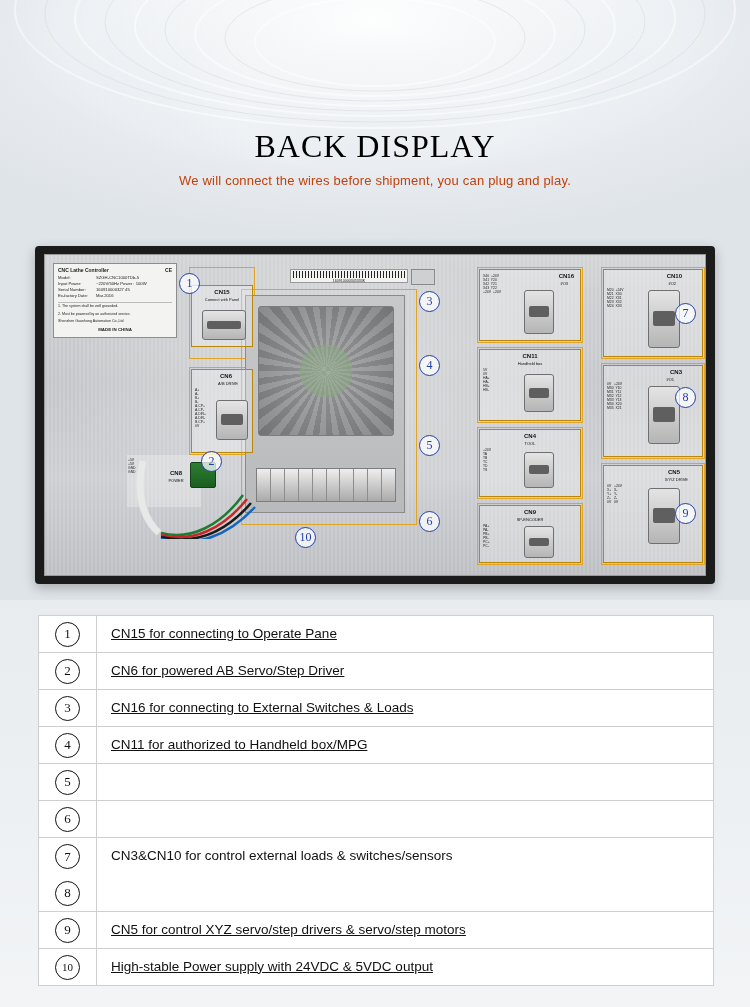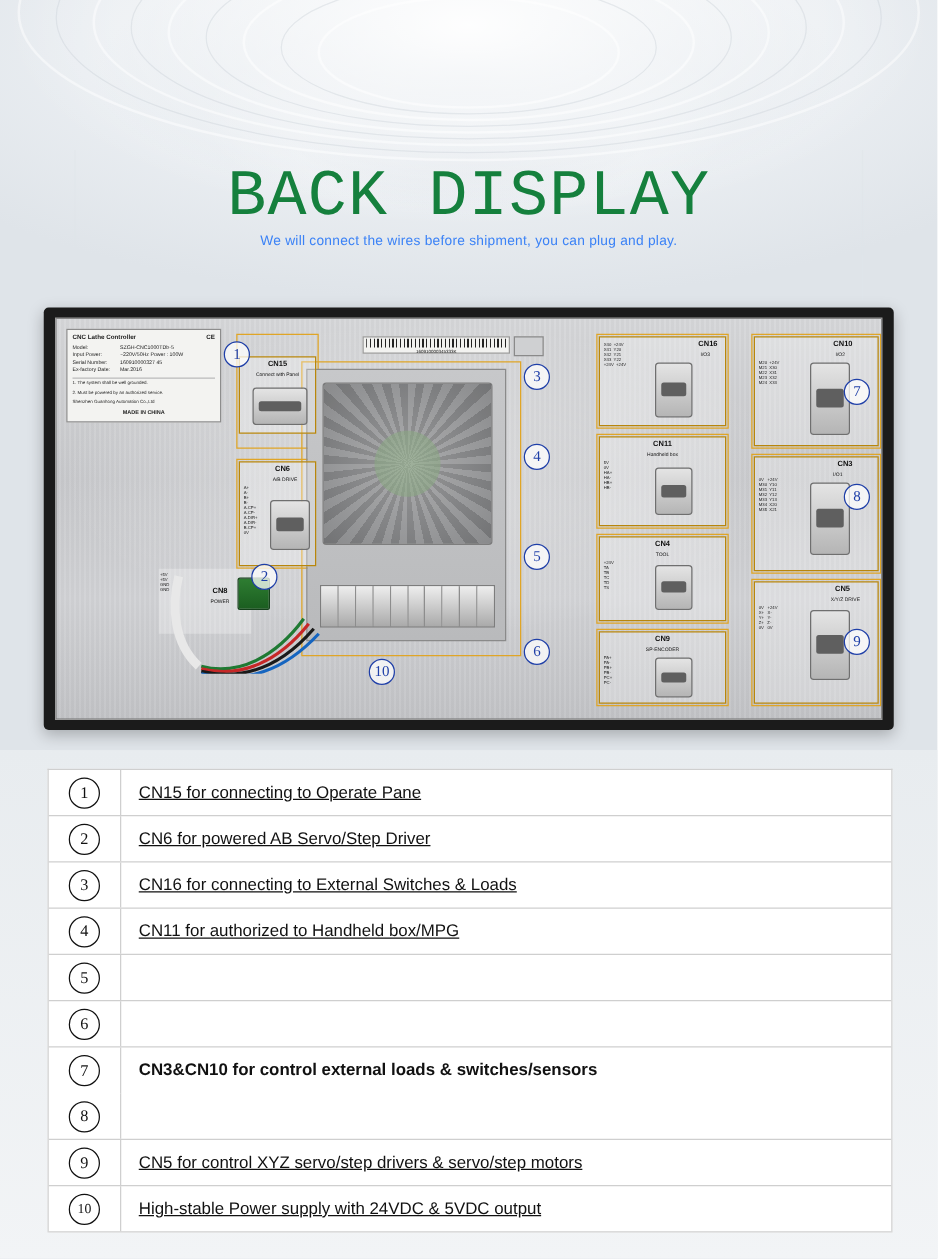--- a/index.html
+++ b/index.html
@@ -32,25 +32,25 @@
     position:absolute; left:0; top:0; width:750px; height:240px; z-index:1; opacity:.55;
   }
   .bg-bottom{
     position:absolute; left:0; top:600px; width:750px; height:407px; z-index:0;
     background:linear-gradient(#e8ecef,#f2f4f6);
   }
 
   
   .title-wrap{ position:absolute; left:0; top:128px; width:750px; text-align:center; z-index:5;}
   .title{
-    font-size:52px; letter-spacing:1px; color:#15803d; font-weight:400;
-    font-family:Liberation Mono, monospace;
+    font-size:32px; letter-spacing:1px; color:#000000; font-weight:400;
+    font-family:Liberation Serif, serif;
   }
   .subtitle{
-    font-size:11px; color:#3b82f6; letter-spacing:.2px;
+    margin-top:8px; font-size:13px; color:#c2410c; letter-spacing:.2px;
   }
 
   
   .photo{
     position:absolute; left:35px; top:246px; width:680px; height:338px; z-index:4;
     background:#1b1b1b;
     border-radius:4px;
     padding:8px 9px;
     box-shadow:0 4px 12px rgba(0,0,0,.25);
   }
@@ -162,21 +162,21 @@
     width:58px; min-width:58px; display:flex; align-items:center; justify-content:center;
     border-right:1px solid #cfcfcf;
   }
   .circle{
     width:25px; height:25px; border-radius:50%; border:1.6px solid #111; color:#111;
     display:flex; align-items:center; justify-content:center; font-size:13px;
     font-family:"Liberation Serif", serif;
   }
   .circle.small{ font-size:11px;}
   .ltext{ display:flex; align-items:center; padding:6px 14px; line-height:1.35;text-decoration:underline;}
-  .merged-text{ display:flex; align-items:center; padding:4px 14px; line-height:1.4;font-weight:bold;}
+  .merged-text{ display:flex; align-items:center; padding:4px 14px; line-height:1.4;}
 </style>
 </head>
 <body>
 
 <div class="bg"></div>
 <div class="bg-bottom"></div>
 <svg class="bg-arcs" viewBox="0 0 750 240">
   <g fill="none" stroke="#ffffff" stroke-width="2" opacity=".85">
     <ellipse cx="375" cy="10" rx="360" ry="118"></ellipse>
     <ellipse cx="375" cy="18" rx="300" ry="98"></ellipse>

